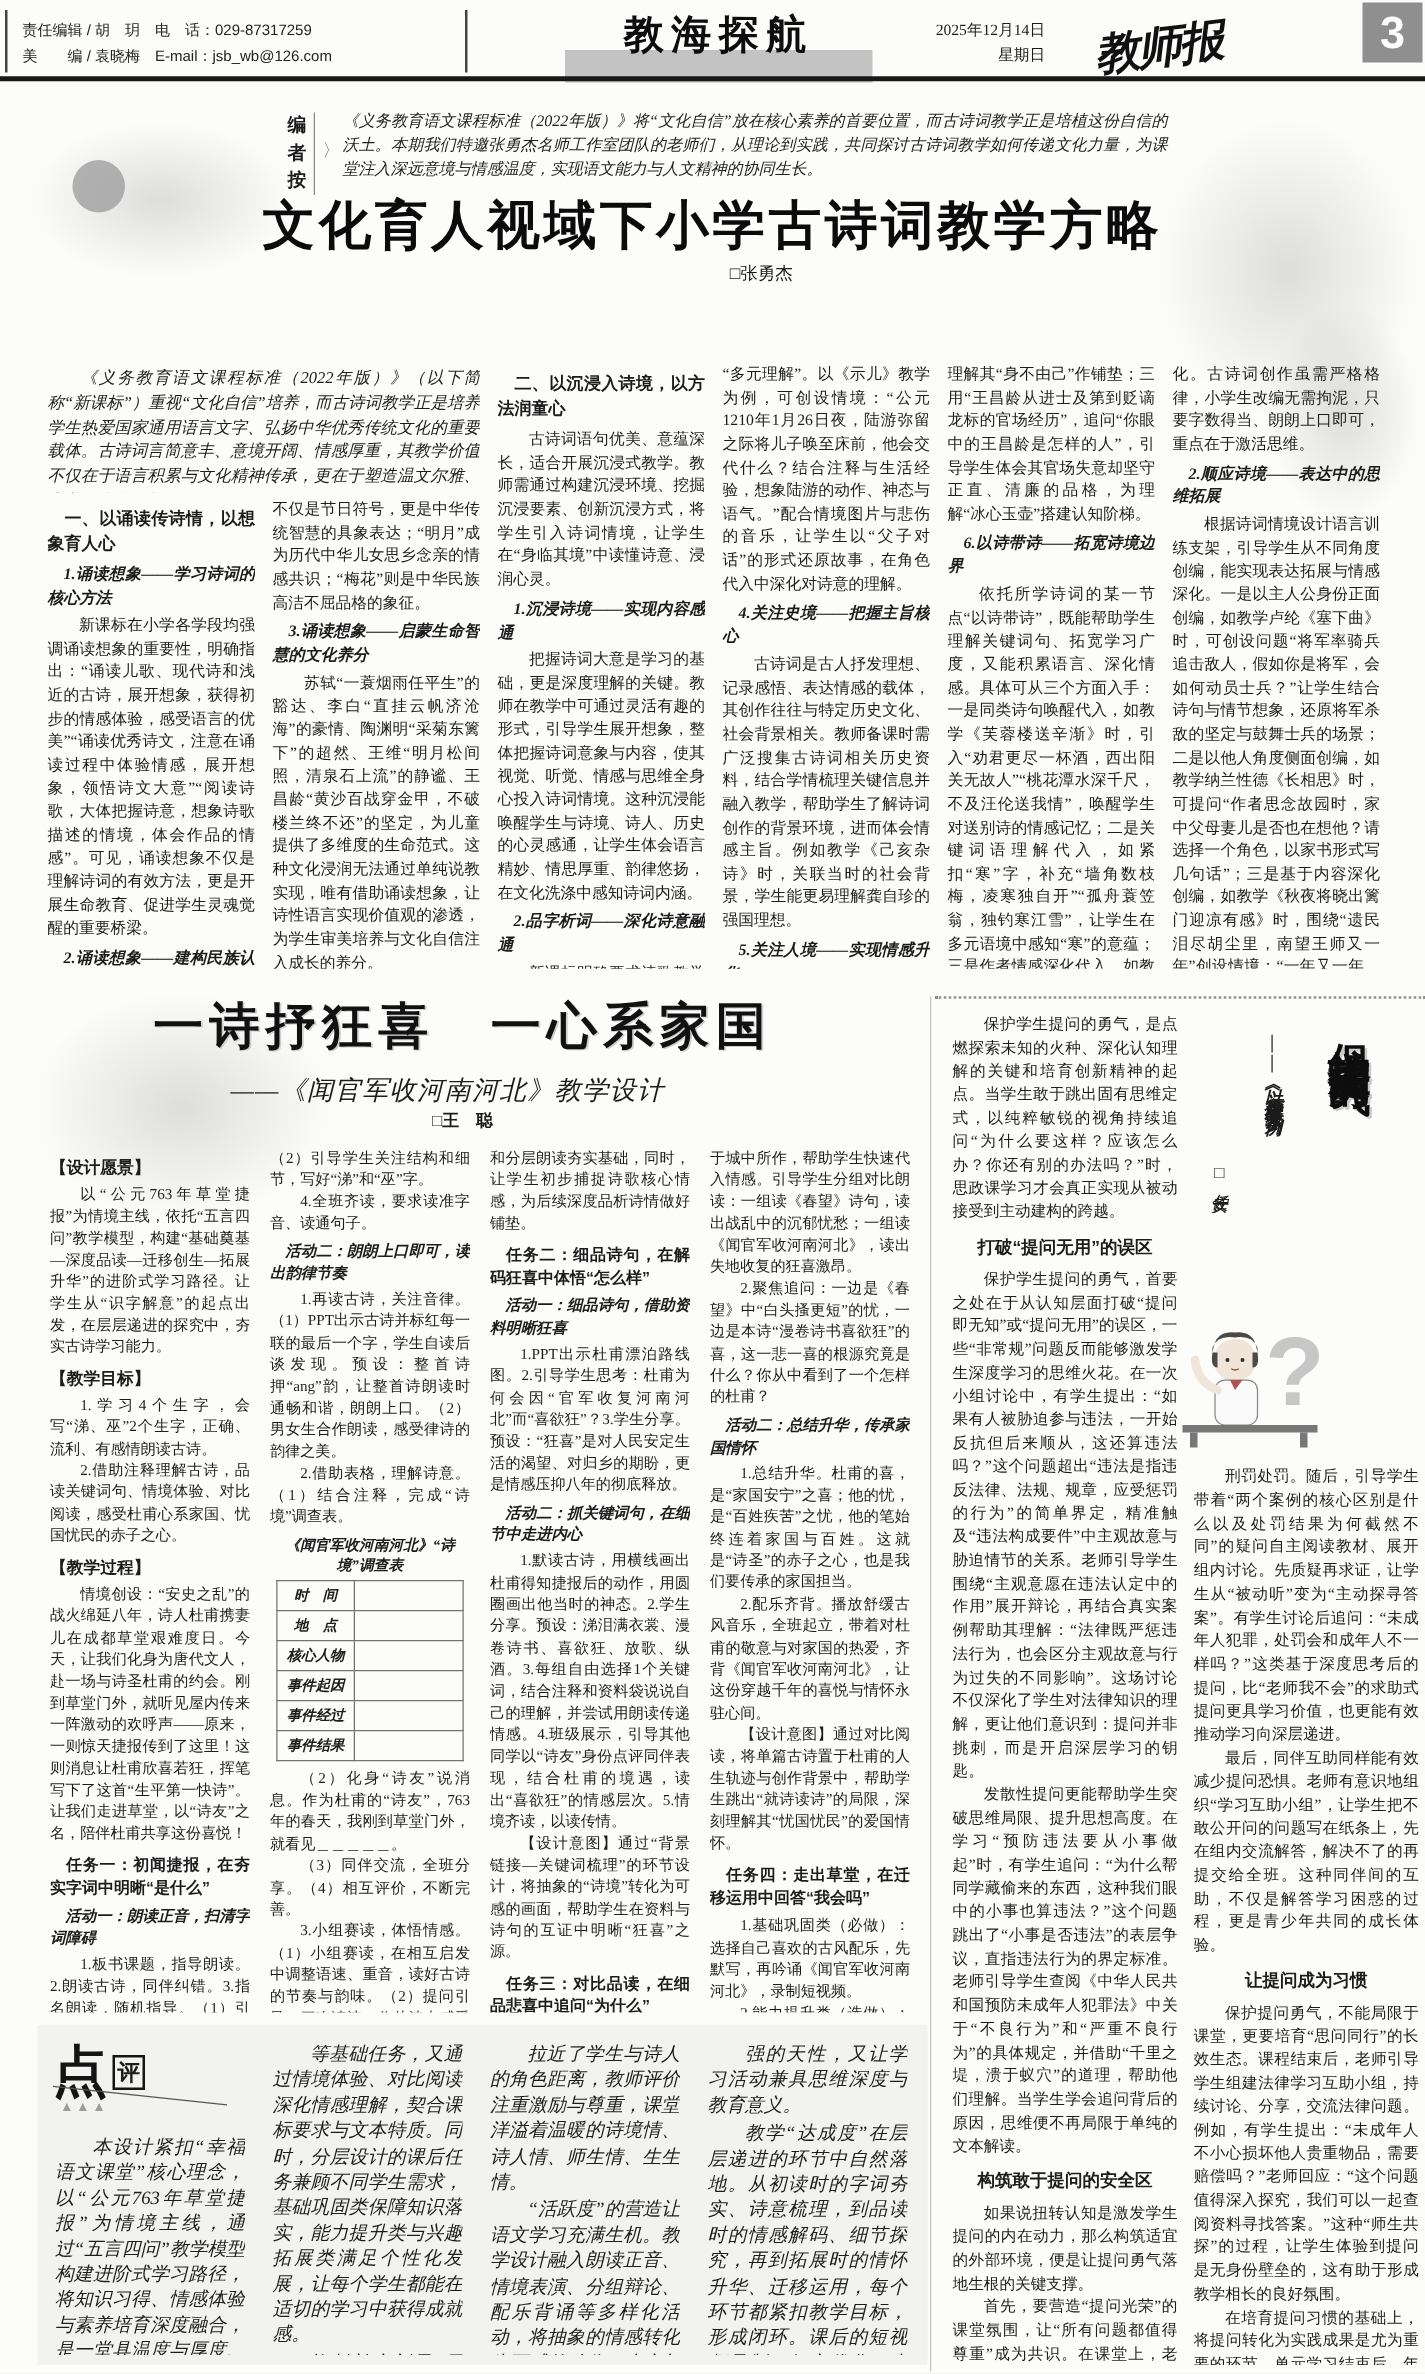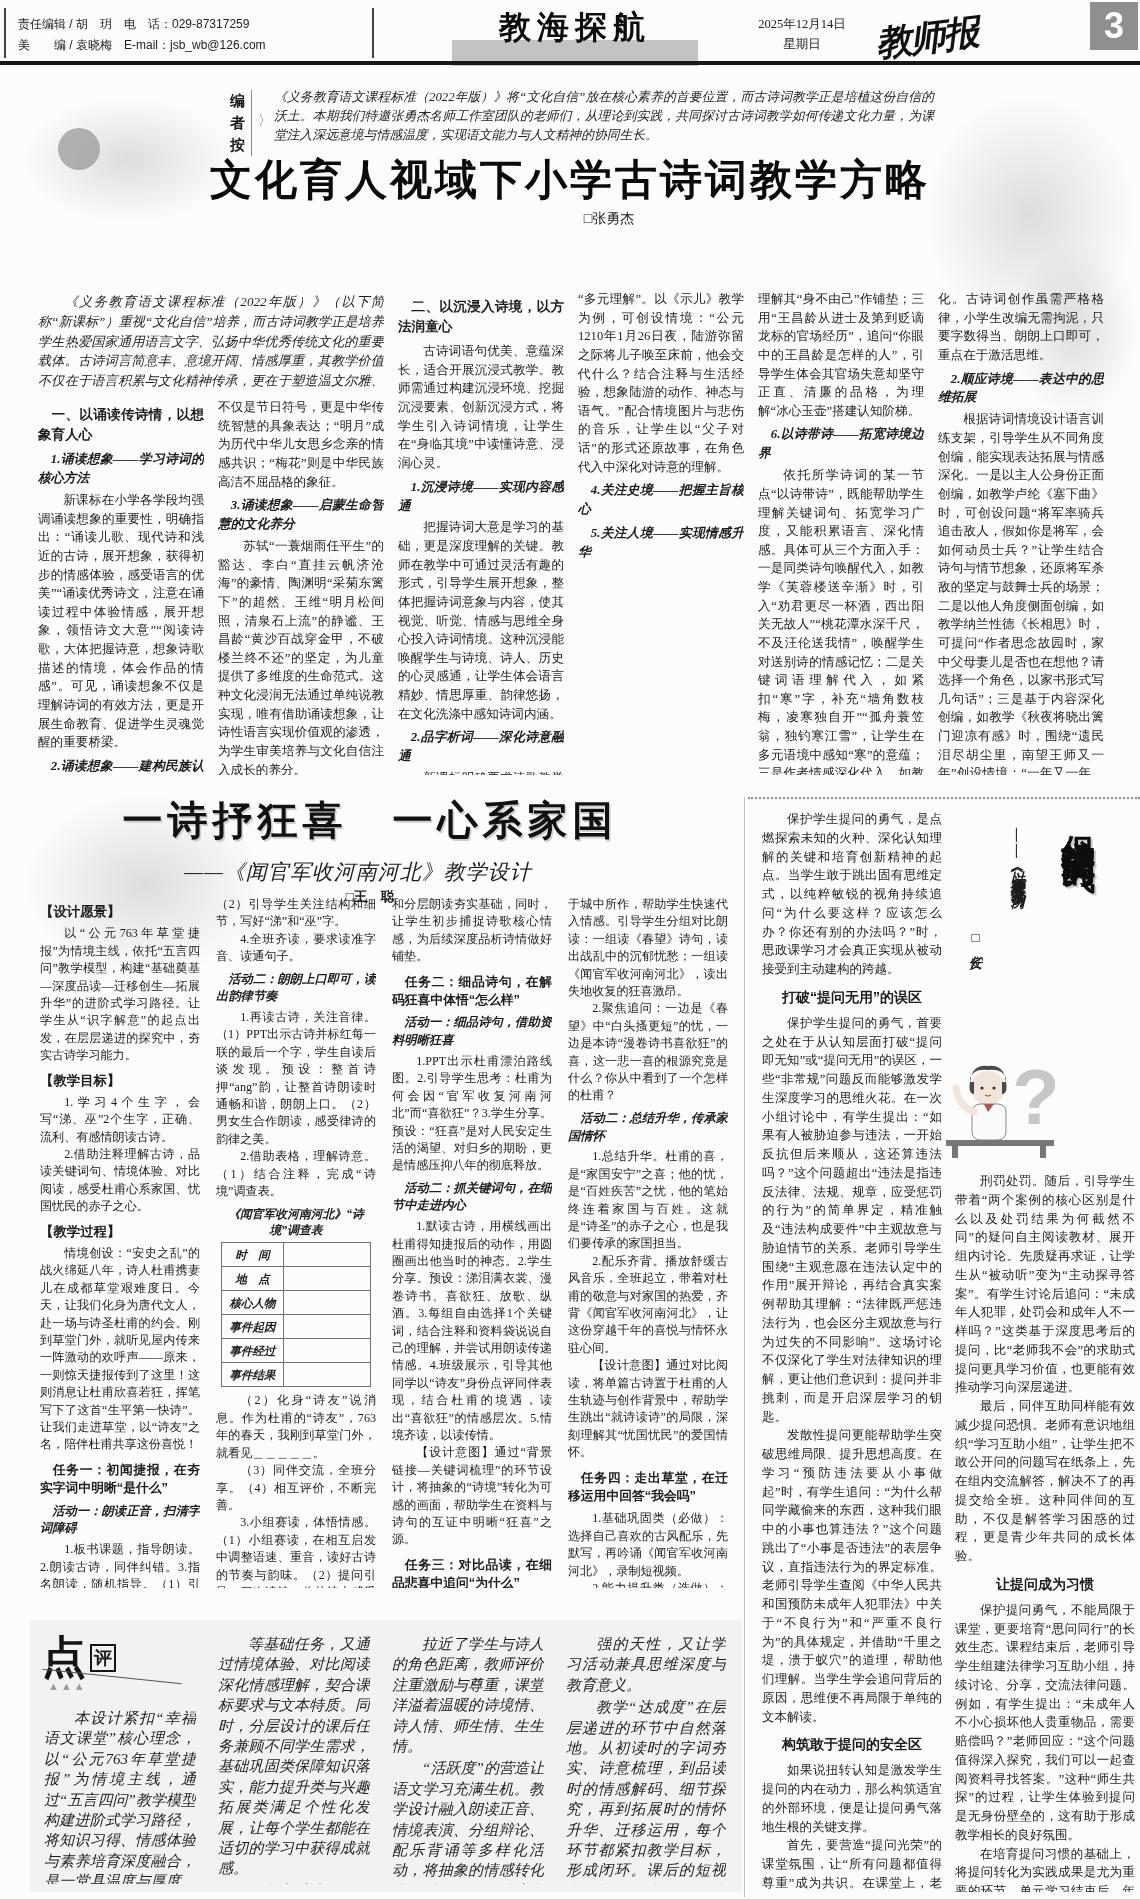--- a/index.html
+++ b/index.html
@@ -7,21 +7,21 @@
         font-family:"Liberation Serif",serif;color:#1c1c1c;overflow:hidden;}
   [data-name]{box-sizing:border-box;}
   .abs{position:absolute;}
   
   .hdr-info{left:4px;top:8px;width:370px;height:50px;border-left:2px solid #444;border-right:2px solid #444;
             padding:6px 0 0 12px;font-family:"Liberation Sans",sans-serif;font-size:12px;line-height:1.75;color:#222;}
   .hdr-band{left:452px;top:40px;width:246px;height:26px;background:#c3c3c3;}
   .hdr-rule{left:0;top:61px;width:1140px;height:4px;background:#191919;}
   .hdr-title{left:430px;top:6px;width:290px;text-align:center;font-family:"Liberation Sans",sans-serif;
              font-weight:900;font-size:32px;letter-spacing:6px;color:#0d0d0d;z-index:3;}
-  .hdr-date{left:742px;top:14px;width:120px;text-align:center;font-size:12.5px;line-height:1.6;}
+  .hdr-date{left:716px;top:14px;width:120px;text-align:right;font-size:12.5px;line-height:1.6;}
   .hdr-masthead{left:875px;top:8px;width:200px;font-size:36px;font-style:italic;font-weight:bold;
                 transform:rotate(-7deg);letter-spacing:-2px;color:#111;}
   .hdr-pagenum{left:1090px;top:2px;width:48px;height:48px;background:#8f8f8f;color:#fff;
                font-family:"Liberation Sans",sans-serif;font-weight:bold;font-size:36px;text-align:center;line-height:48px;}
   
   .wm{position:absolute;background:radial-gradient(ellipse at center,rgba(150,150,150,.30),rgba(255,255,255,0) 68%);}
   .wm-moon{position:absolute;background:#9a9a9a;border-radius:50%;opacity:.75;}
   
   .ed-label{left:230px;top:90px;width:22px;font-family:"Liberation Sans",sans-serif;font-weight:bold;
             font-size:15px;line-height:1.45;text-align:center;border-right:1px solid #8a8a8a;padding-right:8px;height:66px;}
@@ -38,21 +38,21 @@
   .col .noind{text-indent:0;}
   .h1{font-family:"Liberation Sans",sans-serif;font-weight:bold;font-size:13.6px;margin:7px 0 5px;text-indent:1em;}
   .h2{font-weight:bold;font-style:italic;font-size:12.8px;margin:5px 0 3px;text-indent:1em;}
   .mc{top:290px;height:485px;width:166px;}
   .mc12{top:398px;height:377px;}
   
   .wg-title{left:40px;top:793px;width:660px;text-align:center;font-weight:900;font-size:40px;letter-spacing:5px;color:#111;
             text-shadow:1.5px 1.5px 0 #cfcfcf;}
   .wg-sub{left:28px;top:858px;width:660px;text-align:center;font-style:italic;font-size:21px;letter-spacing:1px;}
   .wg-byline{left:40px;top:888px;width:660px;text-align:center;font-size:13.5px;font-weight:bold;}
-  .wgcol{top:896px;height:692px;width:160px;font-size:12.1px;line-height:1.44;}
+  .wgcol{top:918px;height:692px;width:160px;font-size:12.1px;line-height:1.44;}
   .bracket{font-family:"Liberation Sans",sans-serif;font-weight:bold;font-size:13.4px;margin:6px 0 4px;text-indent:0;}
   .task{font-family:"Liberation Sans",sans-serif;font-weight:bold;font-size:12.8px;margin:7px 0 5px;text-indent:1em;}
   .act{font-weight:bold;font-style:italic;font-size:12.3px;margin:5px 0 3px;text-indent:1em;}
   .shi-cap{font-weight:bold;font-style:italic;text-align:center;font-size:11.8px;margin:5px 4px 3px;text-indent:0 !important;}
   table.shi{border-collapse:collapse;margin:2px auto 5px;width:150px;}
   table.shi td{border:1px solid #737373;height:24px;font-weight:bold;font-style:italic;font-size:11.5px;text-align:center;}
   table.shi td.lab{width:62px;}
   
   .pj-box{left:30px;top:1620px;width:712px;height:272px;background:#f2f2f1;}
   .pj-logo{position:absolute;left:12px;top:8px;width:150px;height:76px;}
@@ -130,20 +130,21 @@
     <p data-name="paragraph">古诗词语句优美、意蕴深长，适合开展沉浸式教学。教师需通过构建沉浸环境、挖掘沉浸要素、创新沉浸方式，将学生引入诗词情境，让学生在“身临其境”中读懂诗意、浸润心灵。</p>
     <div class="h2" data-name="sub-heading">1.沉浸诗境——实现内容感通</div>
     <p data-name="paragraph">把握诗词大意是学习的基础，更是深度理解的关键。教师在教学中可通过灵活有趣的形式，引导学生展开想象，整体把握诗词意象与内容，使其视觉、听觉、情感与思维全身心投入诗词情境。这种沉浸能唤醒学生与诗境、诗人、历史的心灵感通，让学生体会语言精妙、情思厚重、韵律悠扬，在文化洗涤中感知诗词内涵。</p>
     <div class="h2" data-name="sub-heading">2.品字析词——深化诗意融通</div>
     <p data-name="paragraph">新课标明确要求诗歌教学需“大体把握诗歌大意”，这是学生思维发展与深度理解的前提。但在现实教学中，逐句翻译、死记硬背的现象仍较常见，限制了学生的个性化体验与思维拓展。因此，教师需立足学生认知，紧扣诗眼，引导学生借助注释自主建构意义，实现个性化诗意理解融通。</p>
 
   </div>
   <div class="col mc" style="left:578px;" data-name="main-article-column-4">
     <p class="noind" data-name="paragraph">“多元理解”。以《示儿》教学为例，可创设情境：“公元1210年1月26日夜，陆游弥留之际将儿子唤至床前，他会交代什么？结合注释与生活经验，想象陆游的动作、神态与语气。”配合情境图片与悲伤的音乐，让学生以“父子对话”的形式还原故事，在角色代入中深化对诗意的理解。</p>
     <div class="h2" data-name="sub-heading">4.关注史境——把握主旨核心</div>
+    <p data-name="paragraph">古诗词是古人抒发理想、记录感悟、表达情感的载体，其创作往往与特定历史文化、社会背景相关。教师备课时需广泛搜集古诗词相关历史资料，结合学情梳理关键信息并融入教学，帮助学生了解诗词创作的背景环境，进而体会情感主旨。例如教学《己亥杂诗》时，关联当时的社会背景，学生能更易理解龚自珍的强国理想。</p>
     <div class="h2" data-name="sub-heading">5.关注人境——实现情感升华</div>
 
   </div>
   <div class="col mc" style="left:758px;" data-name="main-article-column-5">
     <p class="noind" data-name="paragraph">理解其“身不由己”作铺垫；三用“王昌龄从进士及第到贬谪龙标的官场经历”，追问“你眼中的王昌龄是怎样的人”，引导学生体会其官场失意却坚守正直、清廉的品格，为理解“冰心玉壶”搭建认知阶梯。</p>
     <div class="h2" data-name="sub-heading">6.以诗带诗——拓宽诗境边界</div>
     <p data-name="paragraph">依托所学诗词的某一节点“以诗带诗”，既能帮助学生理解关键词句、拓宽学习广度，又能积累语言、深化情感。具体可从三个方面入手：一是同类诗句唤醒代入，如教学《芙蓉楼送辛渐》时，引入“劝君更尽一杯酒，西出阳关无故人”“桃花潭水深千尺，不及汪伦送我情”，唤醒学生对送别诗的情感记忆；二是关键词语理解代入，如紧扣“寒”字，补充“墙角数枝梅，凌寒独自开”“孤舟蓑笠翁，独钓寒江雪”，让学生在多元语境中感知“寒”的意蕴；三是作者情感深化代入，如教学《示儿》时，引入陆游不同时期的爱国诗句，引导学生通过对比诵读，感受其一生不变的家国情怀。</p>
 
   </div>
   <div class="col mc" style="left:938px;" data-name="main-article-column-6">

